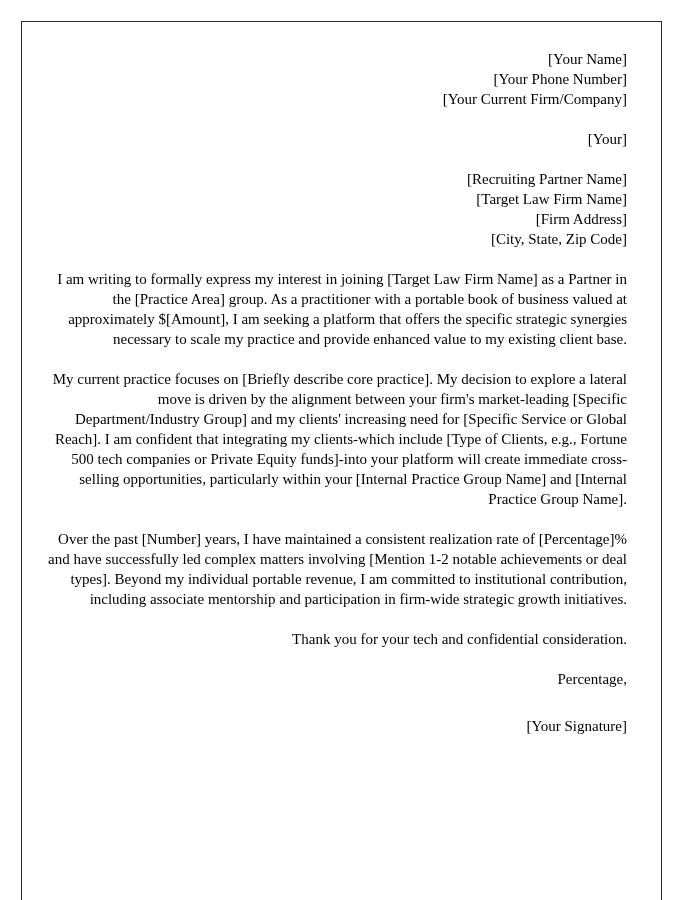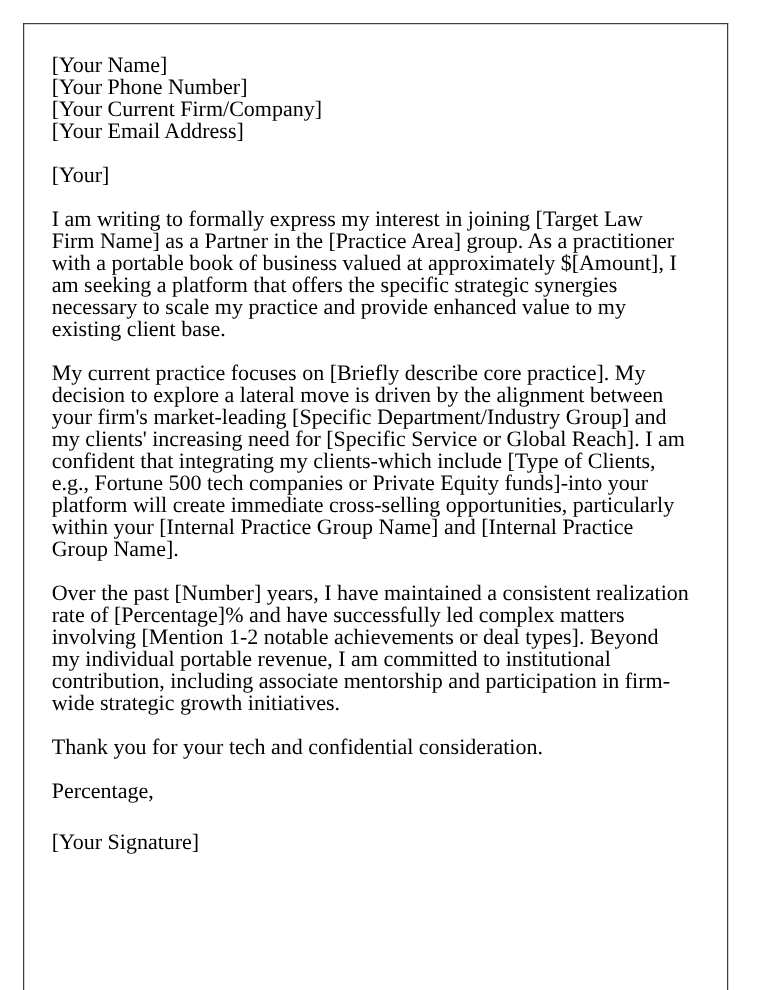--- a/index.html
+++ b/index.html
@@ -28,24 +28,24 @@
     border-top: 1.5px solid #2b2b2b;
     border-bottom: none;
   }
 
   
   .letter {
     position: absolute;
     left: 25px;
     top: 27px;
     width: 580px;
-    font-size: 20px;
+    font-size: 15px;
     line-height: 20px;
     color: #000000;
-    text-align: left;
+    text-align: right;
   }
 
   .block {
     margin: 0 0 20px 0;     
   }
   .block:last-child {
     margin-bottom: 0;
     margin-top: 27px;
   }
   .line {
@@ -60,27 +60,32 @@
 </head>
 <body>
 
 <div class="page-frame">
   <div class="letter">
 
     <div class="block">
       <span class="line">[Your Name]</span>
       <span class="line">[Your Phone Number]</span>
       <span class="line">[Your Current Firm/Company]</span>
-      <span class="line">[Your Email Address]</span>
     </div>
 
     <div class="block">
       <span class="line">[Your]</span>
     </div>
 
+    <div class="block">
+      <span class="line">[Recruiting Partner Name]</span>
+      <span class="line">[Target Law Firm Name]</span>
+      <span class="line">[Firm Address]</span>
+      <span class="line">[City, State, Zip Code]</span>
+    </div>
 
 
     <p class="para">I am writing to formally express my interest in joining [Target Law Firm Name] as a Partner in the [Practice Area] group. As a practitioner with a portable book of business valued at approximately $[Amount], I am seeking a platform that offers the specific strategic synergies necessary to scale my practice and provide enhanced value to my existing client base.</p>
     <p class="para">My current practice focuses on [Briefly describe core practice]. My decision to explore a lateral move is driven by the alignment between your firm's market-leading [Specific Department/Industry Group] and my clients' increasing need for [Specific Service or Global Reach]. I am confident that integrating my clients-which include [Type of Clients, e.g., Fortune 500 tech companies or Private Equity funds]-into your platform will create immediate cross-selling opportunities, particularly within your [Internal Practice Group Name] and [Internal Practice Group Name].</p>
     <p class="para">Over the past [Number] years, I have maintained a consistent realization rate of [Percentage]% and have successfully led complex matters involving [Mention 1-2 notable achievements or deal types]. Beyond my individual portable revenue, I am committed to institutional contribution, including associate mentorship and participation in firm-wide strategic growth initiatives.</p>
     <p class="para">Thank you for your tech and confidential consideration.</p>
 
     <div class="block">
       <span class="line">Percentage,</span>
     </div>

